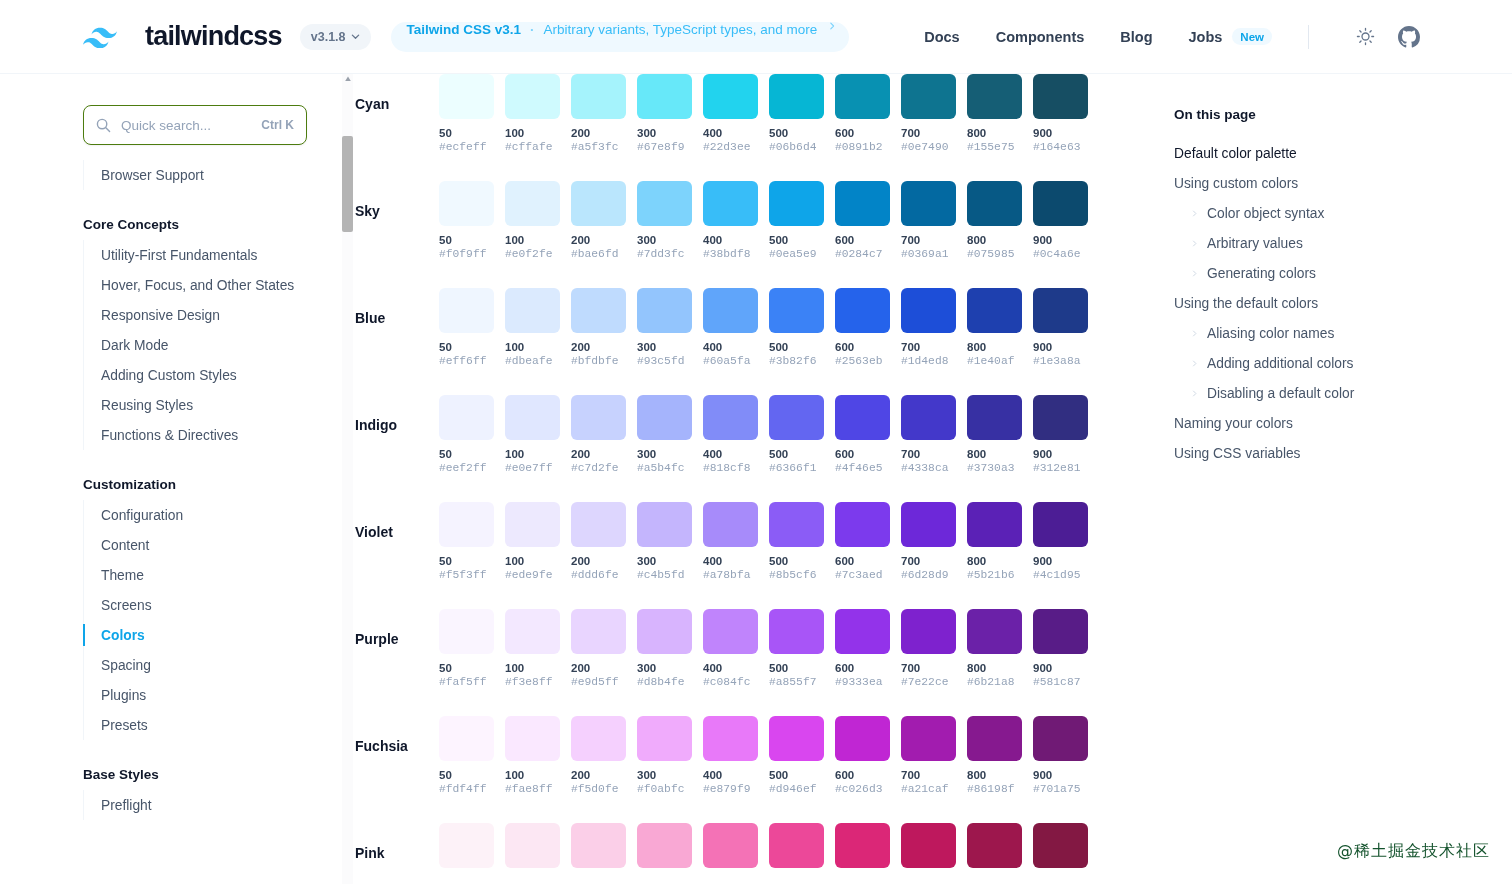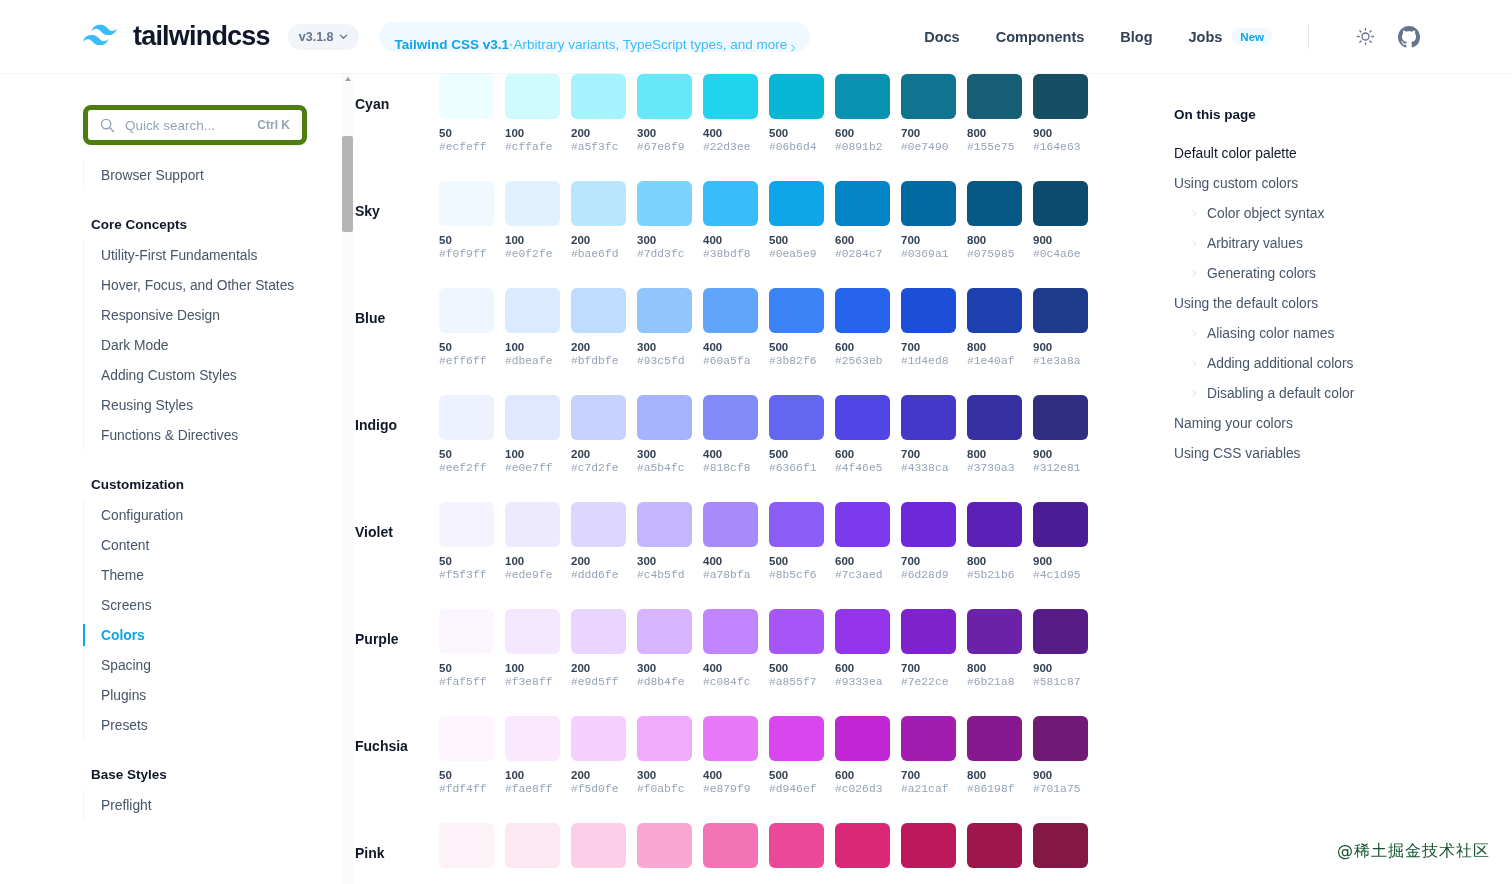--- a/index.html
+++ b/index.html
@@ -16,41 +16,41 @@
   
   .header {
     position: absolute; top: 0; left: 0;
     width: 1512px; height: 74px;
     background: #ffffff;
     border-bottom: 1px solid #f1f5f9;
     display: flex; align-items: center;
     z-index: 40;
   }
   .brand {
-    display: flex; gap: 16px;
+    display: flex; align-items: center; gap: 28px;
     margin-left: 83px;
   }
   .brand-mark { width: 34px; height: 22px; display:block; }
   .brand-name {
     font-size: 27px; font-weight: 700; letter-spacing: -0.8px;
     color: #0f172a; line-height: 1;
   }
   .version-badge {
     margin-left: 18px;
     height: 26px; padding: 0 11px;
     display: flex; align-items: center; gap: 5px;
     background: #f1f5f9; border-radius: 13px;
     font-size: 12.5px; font-weight: 600; color: #64748b;
     cursor: pointer;
   }
   .chev-dn { width: 9px; height: 9px; display:block; }
   .banner {
     margin-left: 20px;
     height: 30px; padding: 0 13px 0 16px;
-    display: flex; align-items: flex-end; 
+    display: flex; align-items: flex-start; gap: 9px;
     background: #eff9ff; border-radius: 15px;
     font-size: 13.5px; font-weight: 600; color: #0ea5e9;
     cursor: pointer; white-space: nowrap;
   }
   .banner .dot { color: #7dd3fc; font-weight: 700; }
   .banner .rest { color: #38bdf8; font-weight: 500; }
   .banner .arrow { width: 8px; height: 8px; display:block; margin-left: 2px; }
 
   .nav-right {
     margin-left: auto; margin-right: 92px;
@@ -78,40 +78,39 @@
   .sidebar {
     position: absolute; top: 74px; left: 0;
     width: 340px; height: 810px;
     background: #ffffff;
     overflow: hidden;
   }
   .search-box {
     position: absolute; left: 83px; top: 31px;
     width: 224px; height: 40px;
     background: #ffffff;
-    border: 5px solid #4d7c0f;
+    border: 1px solid #4d7c0f;
     border-radius: 8px;
     box-shadow: 0 1px 2px rgba(15,23,42,0.06);
     display: flex; align-items: center;
     padding: 0 12px;
     cursor: text;
   }
   .search-icon { width: 15px; height: 15px; display:block; flex:none; }
   .search-placeholder {
     margin-left: 10px; font-size: 13.5px; color: #94a3b8;
   }
   .search-kbd {
     margin-left: auto; font-size: 12px; font-weight: 600; color: #94a3b8;
   }
 
   .nav-list { position: absolute; left: 83px; top: 86px; width: 240px; }
   .nav-group-title {
     font-size: 13.5px; font-weight: 700; color: #0f172a;
     margin-bottom: 8px;
-    margin-left: 8px;
   }
   .nav-sub { border-left: 1px solid #f1f5f9; }
   .nav-item {
     display: block; position: relative;
     padding: 7.5px 0 7.5px 17px;
     font-size: 13.8px; color: #475569;
     cursor: pointer; text-decoration: none;
   }
   .nav-item.active { color: #0ea5e9; font-weight: 600; }
   .nav-item.active::before {

